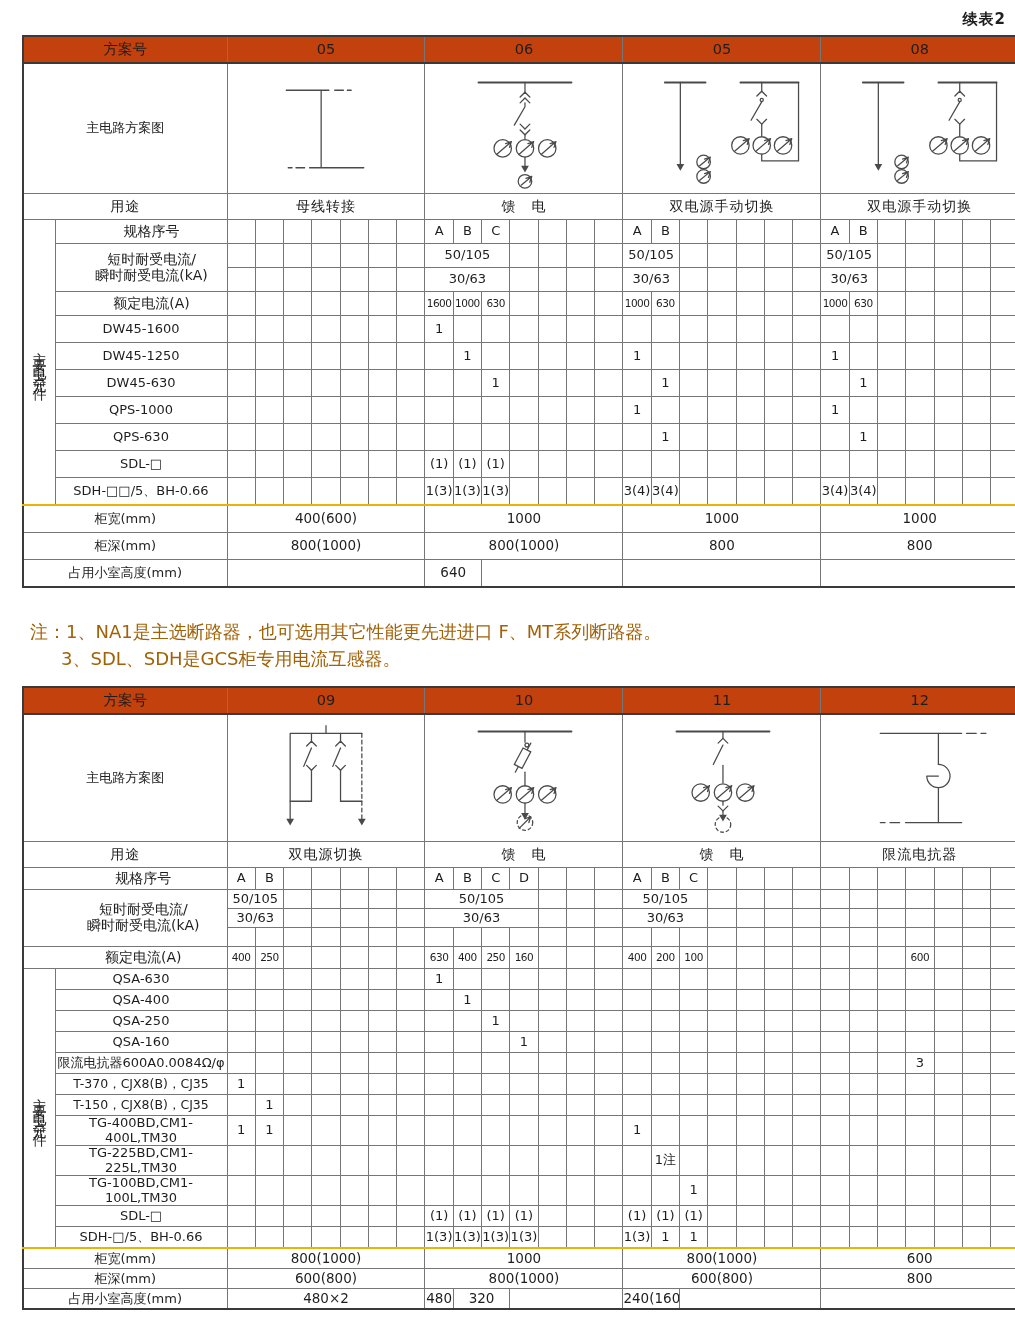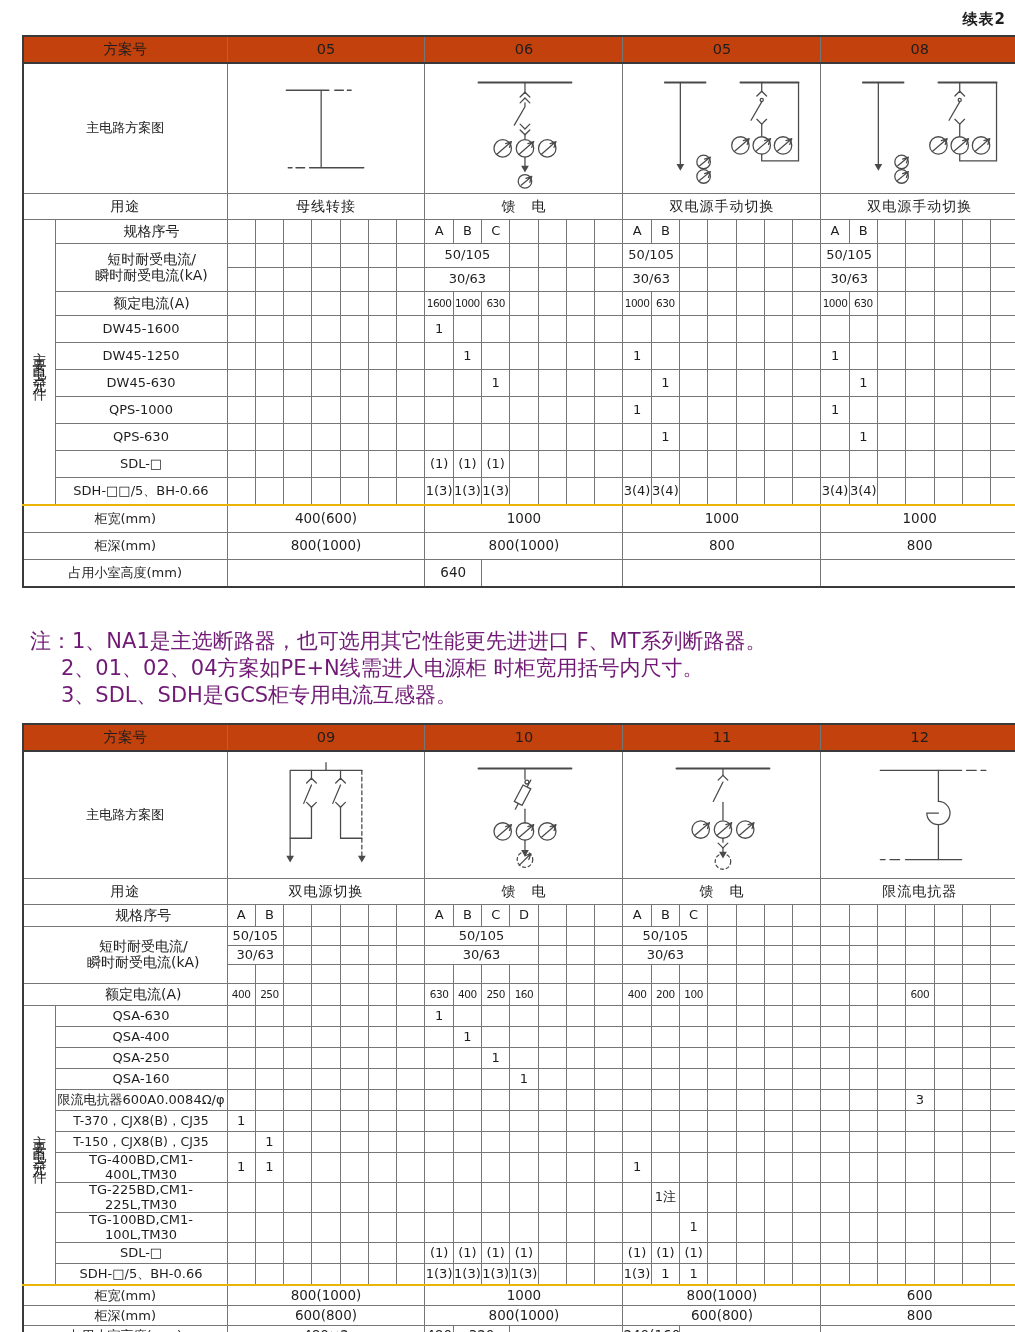--- a/index.html
+++ b/index.html
@@ -37,21 +37,21 @@
   td.bs{border-left:2px solid #4e4e4e}
   tr.ft1 td{border-top:2px solid #eab308}
   td.strip{width:32px}
   .vtext{writing-mode:vertical-lr;text-orientation:upright;letter-spacing:7px;
          font-size:14px;margin:0 auto;color:#222}
   .dwrap{display:flex;justify-content:center;align-items:center;width:100%;height:100%}
   .dwrap svg{stroke:#4a4a4a;fill:none;stroke-width:1.3;stroke-linecap:round}
   .dwrap svg .f{fill:#4a4a4a;stroke:none}
   .dwrap svg .bb{stroke-width:1.9}
   .dwrap svg .fz{fill:#ffffff;stroke:#4a4a4a}
-  .notes{margin:40px 0 14px 8px;font-size:21px;line-height:27px;color:#701a75}
+  .notes{margin:30px 0 14px 8px;font-size:18px;line-height:27px;color:#a16207}
   .note-line.ind{padding-left:31px}
 </style>
 </head>
 <body>
 
 <div class="page">
   <div class="cont">续表2</div>
   <div id="table1-mount">
       <table class="sch t1">
         <colgroup>
@@ -542,21 +542,20 @@
             <td class="gc bs" colspan="2">640</td>
             <td class="gc" colspan="5"></td>
             <td class="gc bs" colspan="7"></td>
             <td class="gc bs" colspan="7"></td>
           </tr>
         </tbody>
       </table>
     </div>
   <div id="notes-mount" class="notes">
       <div class="note-line"><span>注：</span>1、NA1是主选断路器，也可选用其它性能更先进进口 F、MT系列断路器。</div>
-      <div class="note-line ind">2、01、02、04方案如PE+N线需进人电源柜 时柜宽用括号内尺寸。</div>
       <div class="note-line ind">3、SDL、SDH是GCS柜专用电流互感器。</div>
     </div>
   <div id="table2-mount">
       <table class="sch t2">
         <colgroup>
           <col style="width:32px">
           <col style="width:172px">
           <col>
           <col>
           <col>

